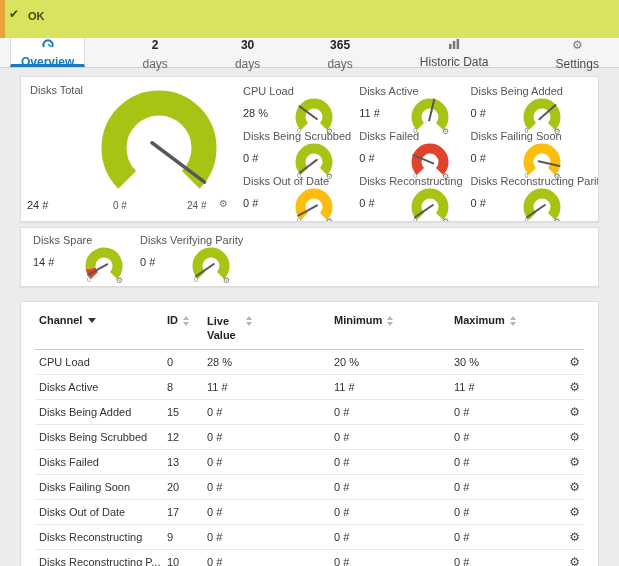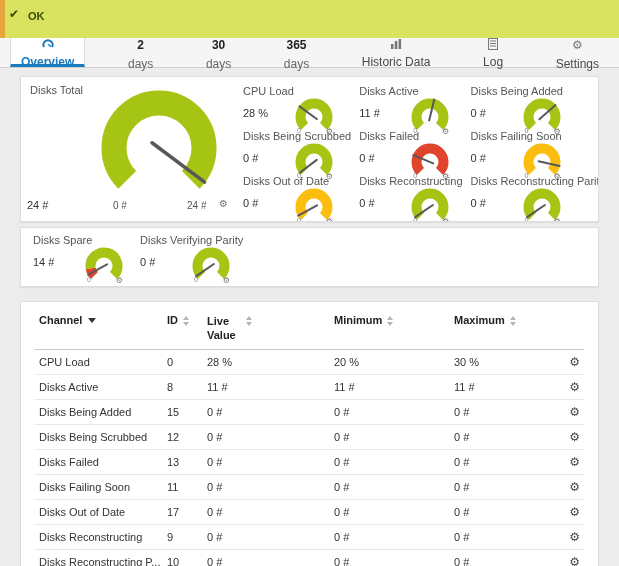--- a/index.html
+++ b/index.html
@@ -110,31 +110,20 @@
       <span class="tab-icon">
           <svg width="12" height="12" viewBox="0 0 12 12">
             <rect x="1" y="6" width="2.5" height="5" fill="currentColor"></rect>
             <rect x="4.8" y="3" width="2.5" height="8" fill="currentColor"></rect>
             <rect x="8.6" y="1" width="2.5" height="10" fill="currentColor"></rect>
           </svg>
         </span>
       <span>Historic Data</span>
     </div>
     <div class="tab">
-      <span class="tab-icon">
-          <svg width="10" height="12" viewBox="0 0 10 12">
-            <rect x="0.5" y="0.5" width="9" height="11" fill="none" stroke="currentColor"></rect>
-            <line x1="2" y1="3" x2="8" y2="3" stroke="currentColor"></line>
-            <line x1="2" y1="5.5" x2="8" y2="5.5" stroke="currentColor"></line>
-            <line x1="2" y1="8" x2="8" y2="8" stroke="currentColor"></line>
-          </svg>
-        </span>
-      <span>Log</span>
-    </div>
-    <div class="tab">
       <span class="tab-icon gear-glyph">⚙</span>
       <span>Settings</span>
     </div>
   </nav>
 
   <main class="content">
 
     <section class="card gauges-card">
       <div class="main-gauge-area">
         <div class="g-title">Disks Total</div>
@@ -424,21 +413,21 @@
             <tr>
               <td class="c-channel">Disks Failed</td>
               <td class="c-id">13</td>
               <td>0 #</td>
               <td>0 #</td>
               <td>0 #</td>
               <td class="c-gear"><span class="row-gear">⚙</span></td>
             </tr>
             <tr>
               <td class="c-channel">Disks Failing Soon</td>
-              <td class="c-id">11</td>
+              <td class="c-id">20</td>
               <td>0 #</td>
               <td>0 #</td>
               <td>0 #</td>
               <td class="c-gear"><span class="row-gear">⚙</span></td>
             </tr>
             <tr>
               <td class="c-channel">Disks Out of Date</td>
               <td class="c-id">17</td>
               <td>0 #</td>
               <td>0 #</td>

